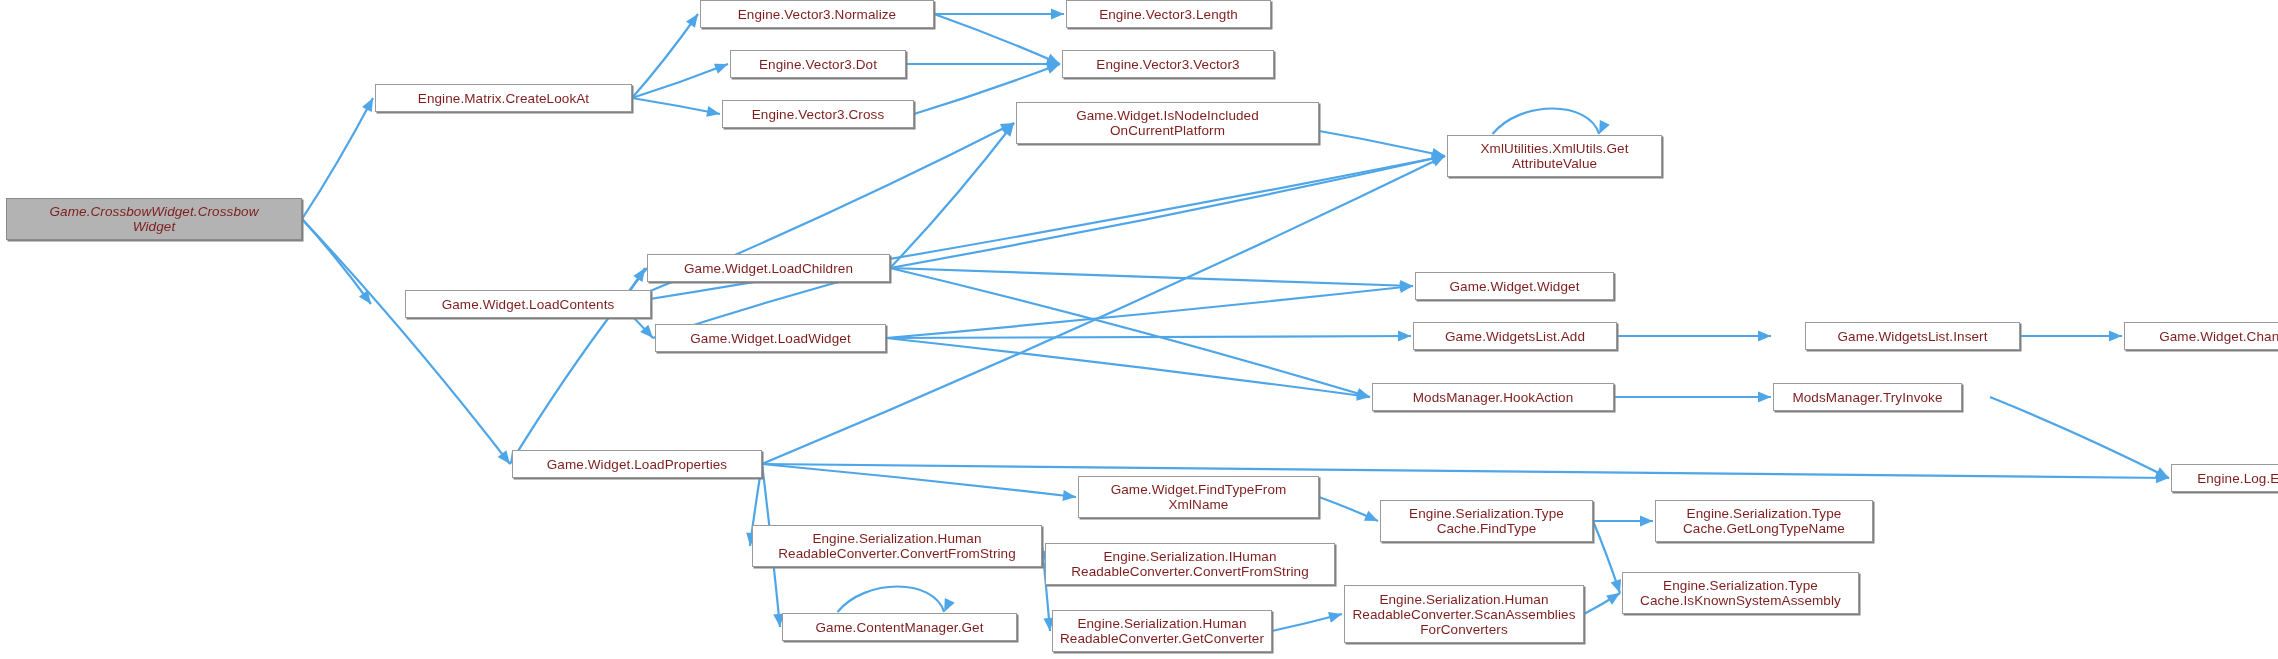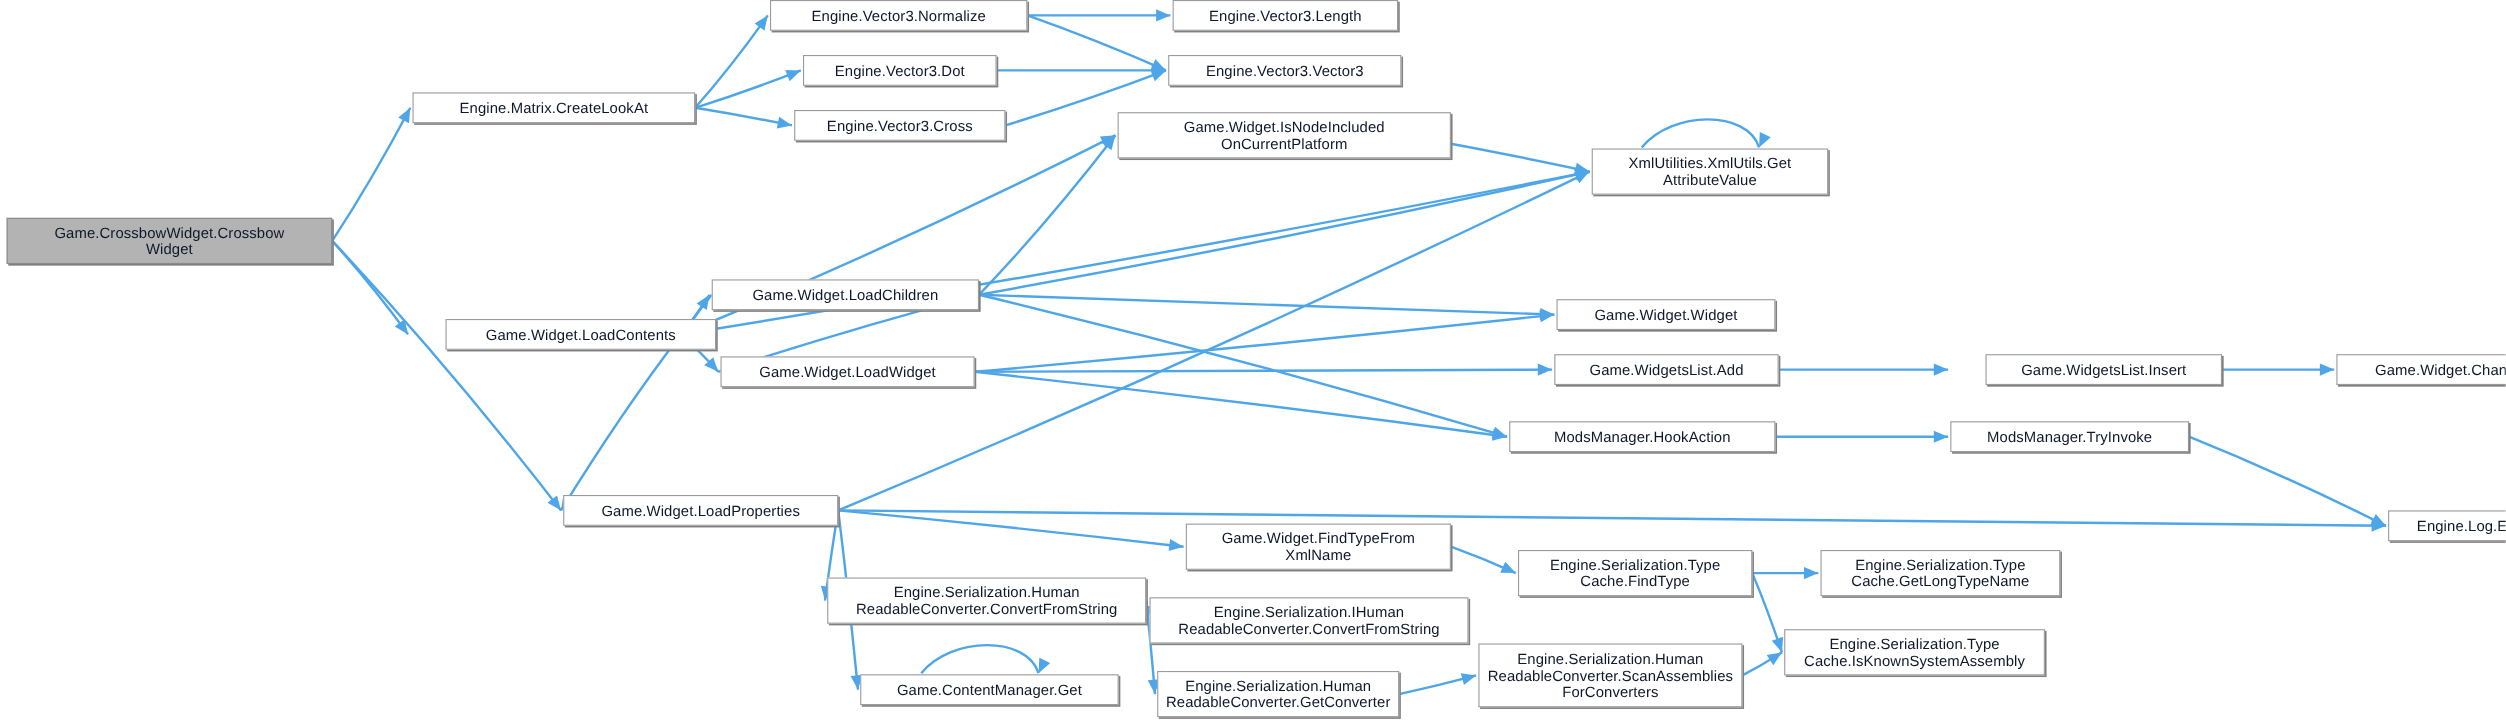--- a/index.html
+++ b/index.html
@@ -14,31 +14,32 @@
   .node{
     position:absolute;
     box-sizing:border-box;
     background:#ffffff;
     border:1px solid #9a9a9a;
     box-shadow:1.5px 1.5px 0 0 #808080;
     display:flex;
     align-items:center;
     justify-content:center;
     text-align:center;
-    color:#0f172a;
+    color:#7f1d1d;
     font-size:13.5px;
     line-height:15px;
     letter-spacing:0.1px;
     white-space:pre-line;
     padding:1px 4px;
     cursor:pointer;
   }
   .node.root{
     background:#b3b3b3;
     border:1px solid #8a8a8a;
+    font-style:italic;
   }
   svg#edges{
     position:absolute;
     left:0;top:0;
     width:2278px;
     height:659px;
     pointer-events:none;
   }
   .edge{
     fill:none;
@@ -158,21 +159,21 @@
 OnCurrentPlatform</div>
       <div class="node" style="left: 1447px; top: 135px; width: 215px; height: 42px;">XmlUtilities.XmlUtils.Get
 AttributeValue</div>
       <div class="node" style="left: 373px; top: 290px; width: 246px; height: 28px; margin-left: 32px;">Game.Widget.LoadContents</div>
       <div class="node" style="left: 647px; top: 254px; width: 243px; height: 28px;">Game.Widget.LoadChildren</div>
       <div class="node" style="left: 655px; top: 324px; width: 231px; height: 28px;">Game.Widget.LoadWidget</div>
       <div class="node" style="left: 1415px; top: 272px; width: 199px; height: 28px;">Game.Widget.Widget</div>
       <div class="node" style="left: 1413px; top: 322px; width: 204px; height: 28px;">Game.WidgetsList.Add</div>
       <div class="node" style="left: 1372px; top: 383px; width: 242px; height: 28px;">ModsManager.HookAction</div>
       <div class="node" style="left: 1773px; top: 322px; width: 215px; height: 28px; margin-left: 32px;">Game.WidgetsList.Insert</div>
-      <div class="node" style="left: 1773px; top: 383px; width: 217px; height: 28px;">ModsManager.TryInvoke</div>
+      <div class="node" style="left: 1773px; top: 383px; width: 189px; height: 28px;">ModsManager.TryInvoke</div>
       <div class="node" style="left: 2124px; top: 322px; width: 246px; height: 28px;">Game.Widget.ChangeParent</div>
       <div class="node" style="left: 2171px; top: 464px; width: 156px; height: 28px;">Engine.Log.Error</div>
       <div class="node" style="left: 512px; top: 450px; width: 250px; height: 28px;">Game.Widget.LoadProperties</div>
       <div class="node" style="left: 1078px; top: 476px; width: 241px; height: 42px;">Game.Widget.FindTypeFrom
 XmlName</div>
       <div class="node" style="left: 752px; top: 525px; width: 290px; height: 42px;">Engine.Serialization.Human
 ReadableConverter.ConvertFromString</div>
       <div class="node" style="left: 1045px; top: 543px; width: 290px; height: 42px;">Engine.Serialization.IHuman
 ReadableConverter.ConvertFromString</div>
       <div class="node" style="left: 782px; top: 613px; width: 235px; height: 28px;">Game.ContentManager.Get</div>

